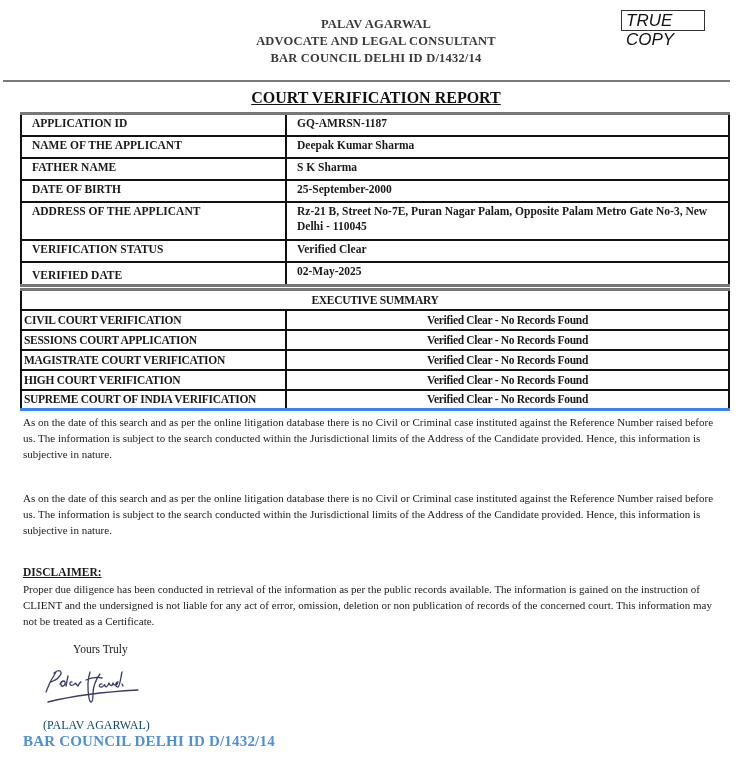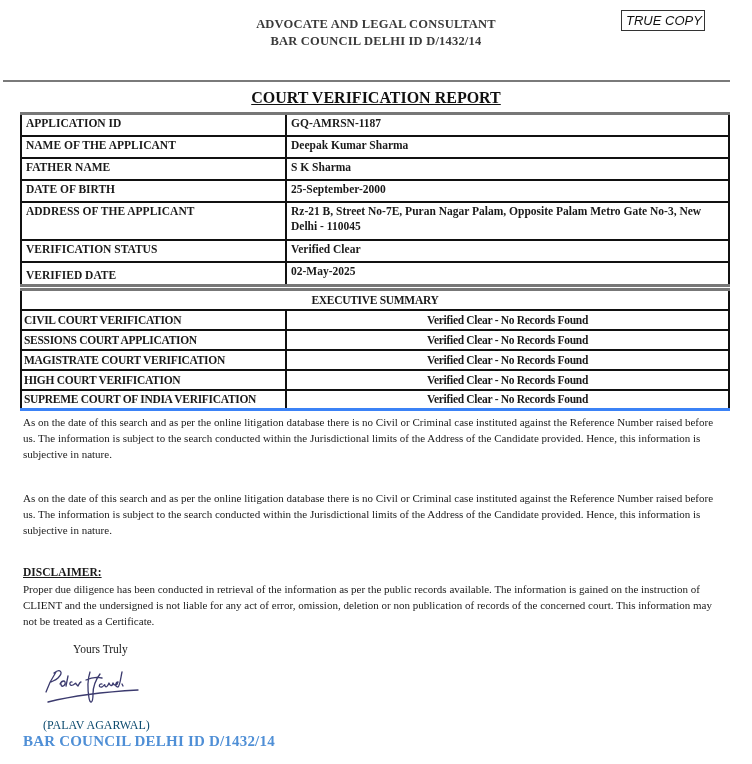--- a/index.html
+++ b/index.html
@@ -6,37 +6,37 @@
     html, body { width: 752px; height: 764px; background: #ffffff; overflow: hidden; }
     body { position: relative; font-family: "Liberation Serif", "DejaVu Serif", serif; color: #1a1a1a; }
 
     .letterhead {
       position: absolute; left: 0; top: 16px; width: 752px; text-align: center;
       font-weight: bold; font-size: 12.5px; line-height: 17px; color: #3a3a3a; letter-spacing: 0.2px;
     }
     .true-copy {
       position: absolute; left: 621px; top: 10px; width: 84px; height: 21px;
       border: 1px solid #333; font-family: "Liberation Sans", "DejaVu Sans", sans-serif;
-      font-style: italic; font-size: 13px; line-height: 19px; padding-left: 4px; color: #111;
+      font-style: italic; font-size: 17px; line-height: 19px; padding-left: 4px; color: #111;
     }
     .rule {
       position: absolute; left: 3px; top: 80px; width: 727px; height: 2px; background: #7a7a7a;
     }
     .report-title {
       position: absolute; left: 0; top: 89px; width: 752px; text-align: center;
       font-weight: bold; font-size: 16px; text-decoration: underline; color: #111;
     }
 
     table.details {
       position: absolute; left: 20px; top: 112px; width: 710px;
       border-collapse: collapse; font-size: 11.5px; font-weight: bold;
       border-top: 3px solid #777;
     }
     table.details td {
-      border: 2px solid #111; padding: 1px 4px; vertical-align: top; height: 22px; line-height: 15px;
+      border: 2px solid #111; padding: 1px 10px; vertical-align: top; height: 22px; line-height: 15px;
     }
     table.details td.k { width: 265px; }
     table.details tr.addr td { height: 38px; }
     table.details tr.last td { border-bottom: 3px solid #777; }
 
     table.summary {
       position: absolute; left: 20px; top: 288px; width: 710px;
       border-collapse: collapse; font-size: 11.5px;
       border-top: 3px solid #777;
     }
@@ -55,20 +55,21 @@
 
     .closing { position: absolute; left: 73px; top: 643px; font-size: 11.5px; }
     .signature { position: absolute; left: 42px; top: 664px; width: 110px; height: 46px; }
     .signer { position: absolute; left: 43px; top: 718px; font-size: 12px; color: #0c4a6e; }
     .bcd { position: absolute; left: 23px; top: 733px; font-size: 15px; font-weight: bold; color: #4f8fd6; letter-spacing: 0.2px; }
   </style>
 </head>
 <body>
 
 <div class="letterhead">
+  <div>PALAV AGARWAL</div>
   <div>ADVOCATE AND LEGAL CONSULTANT</div>
   <div>BAR COUNCIL DELHI ID D/1432/14</div>
 </div>
 
 <div class="true-copy">TRUE COPY</div>
 
 <div class="rule"></div>
 
 <div class="report-title">COURT VERIFICATION REPORT</div>
 

